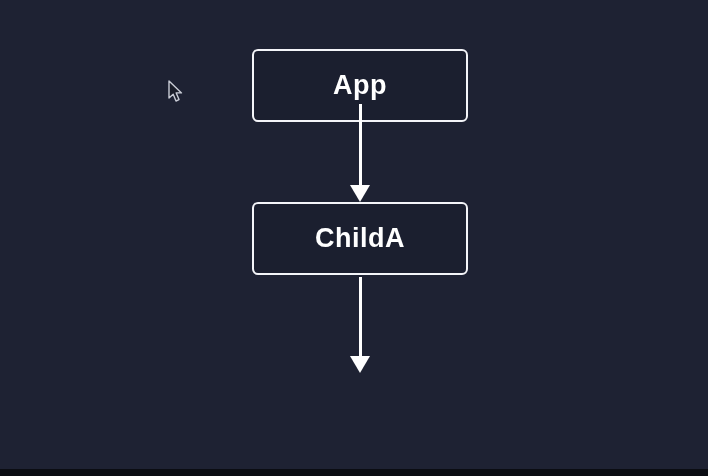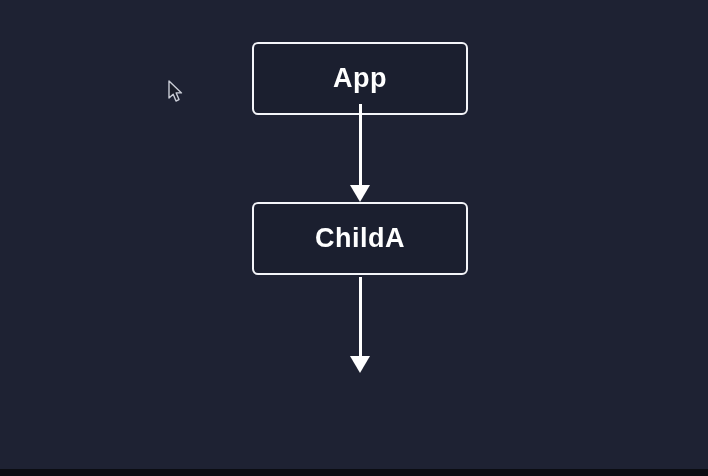--- a/index.html
+++ b/index.html
@@ -32,21 +32,21 @@
     display: flex;
     align-items: center;
     justify-content: center;
   }
   .node-label {
     color: var(--text);
     font-size: 27px;
     font-weight: bold;
     letter-spacing: 0.5px;
   }
-  .node-app    { top: 42px; }
+  .node-app    { top: 49px; }
   .node-childa { top: 202px; align-items: center; }
   .node-childb { top: 373px; }
 
   .arrow {
     position: absolute;
     left: 349px;
     width: 22px;
   }
   .arrow-1 { top: 104px; height: 98px; }
   .arrow-2 { top: 277px; height: 96px; }

